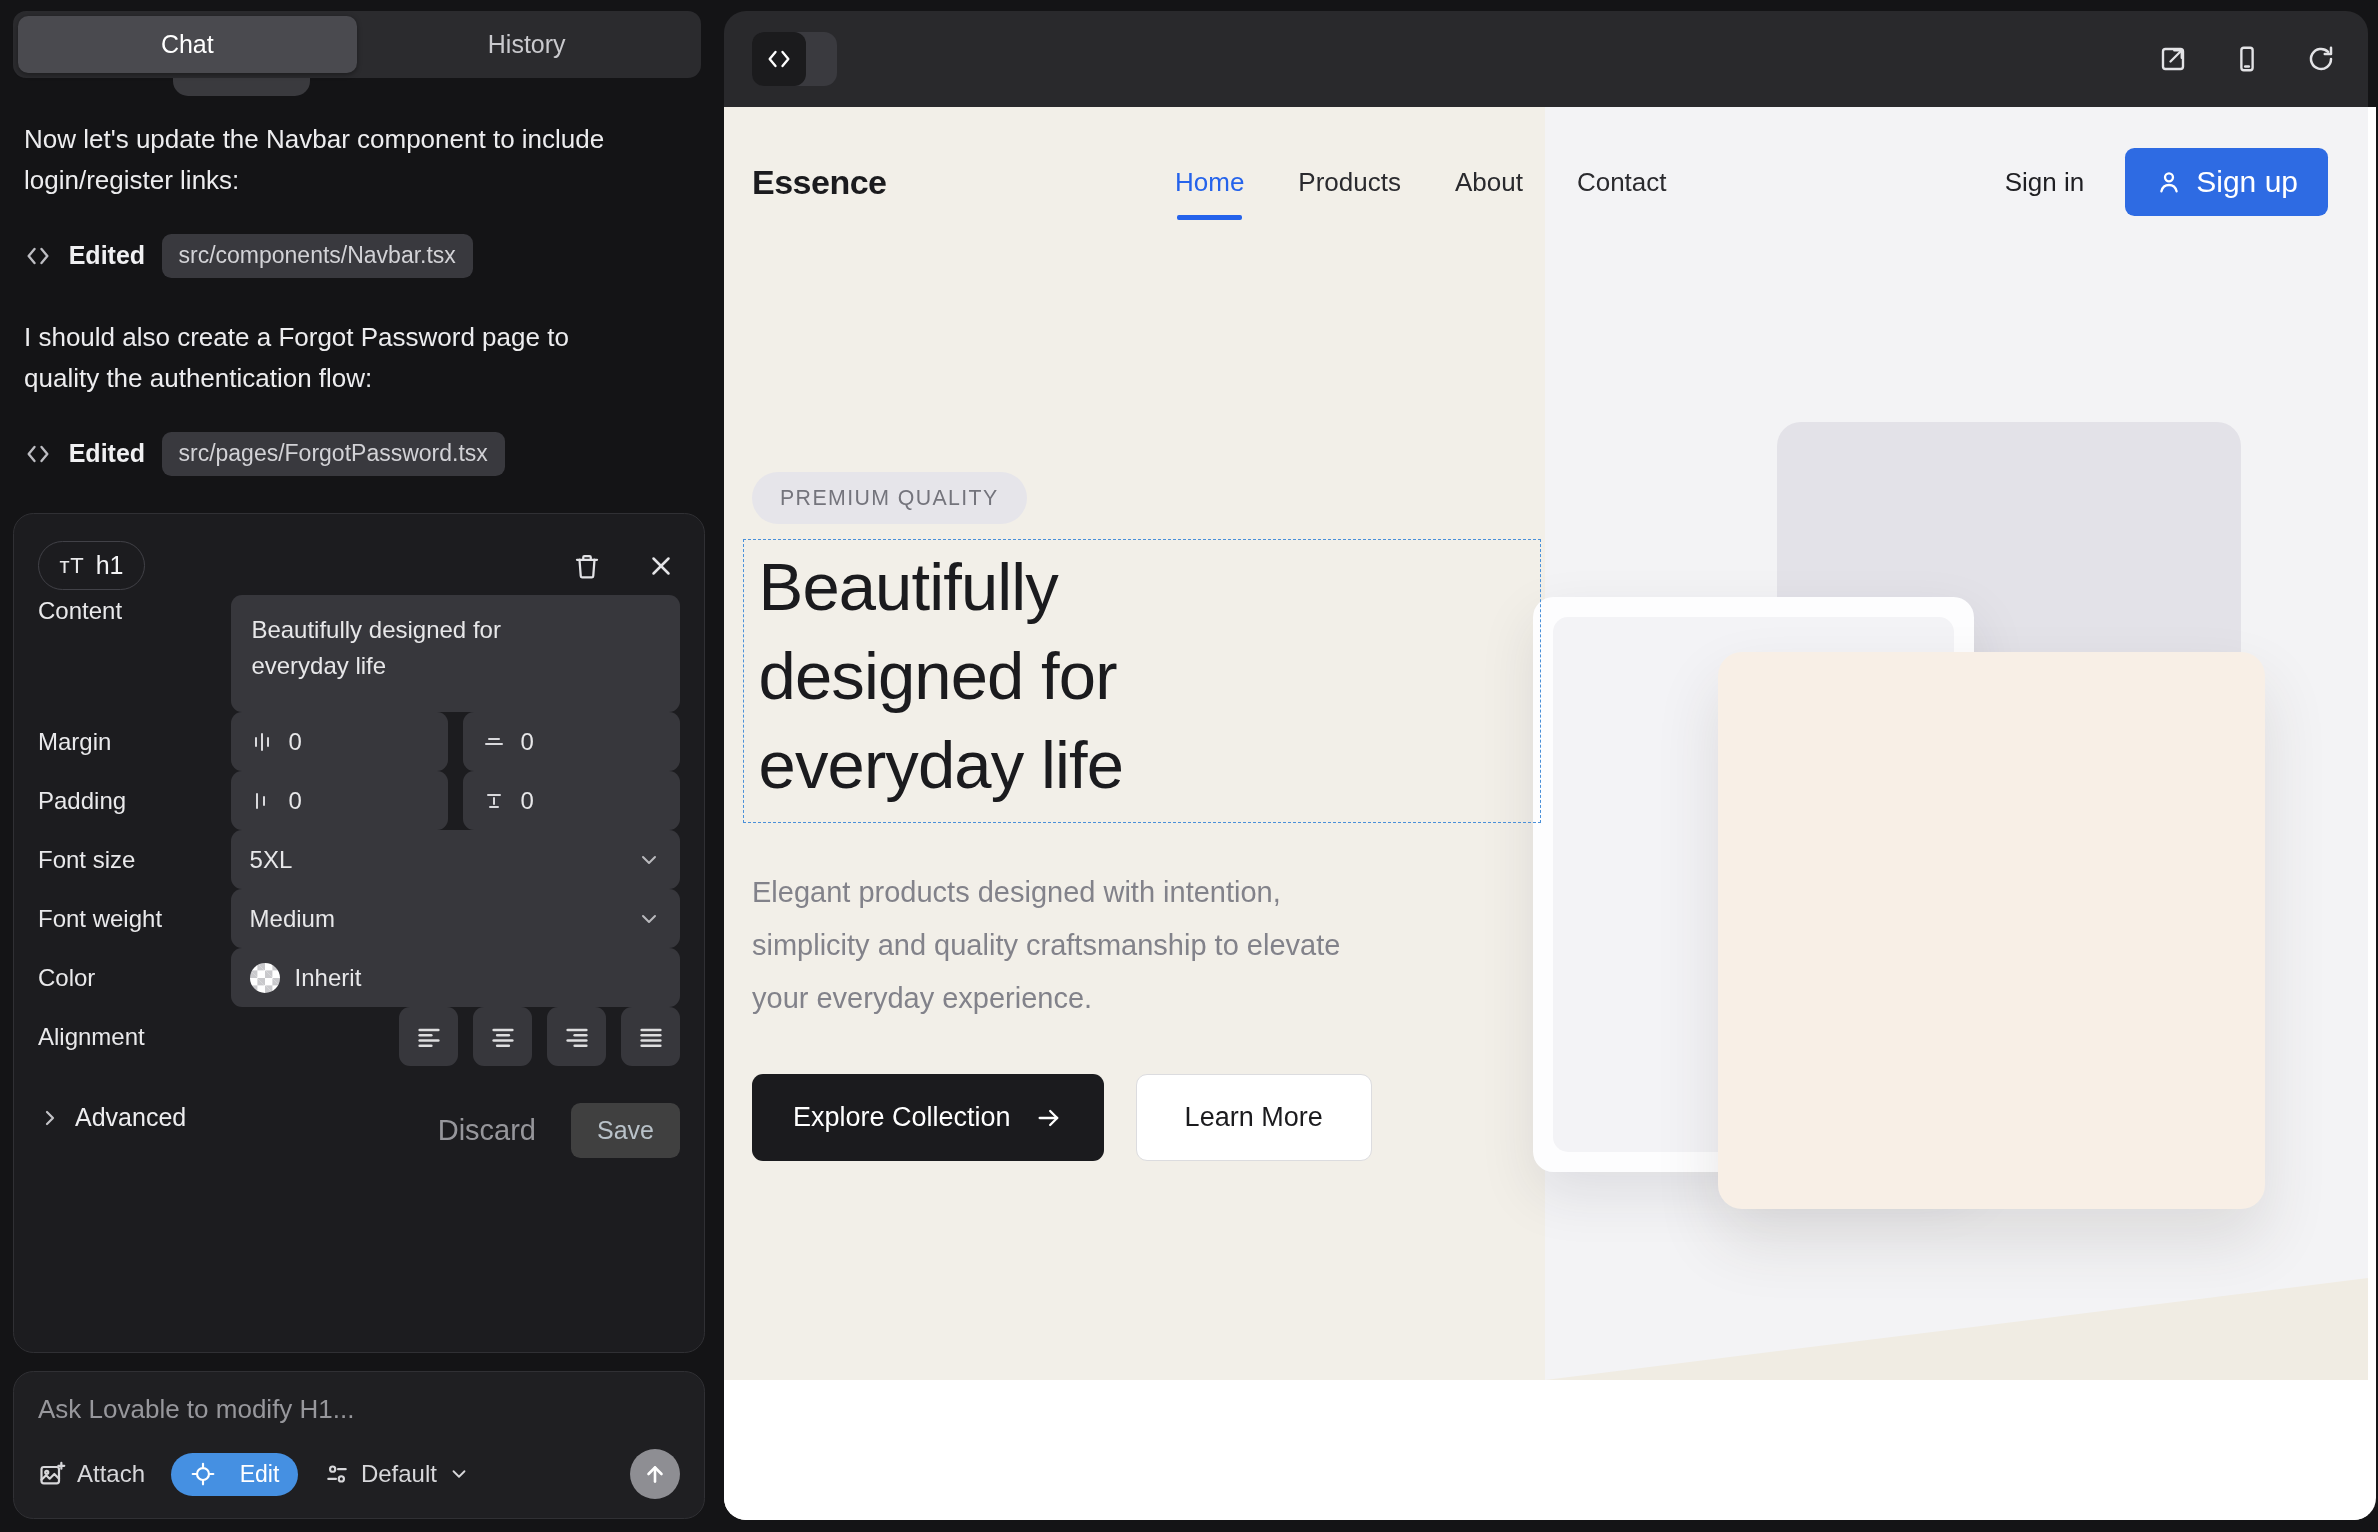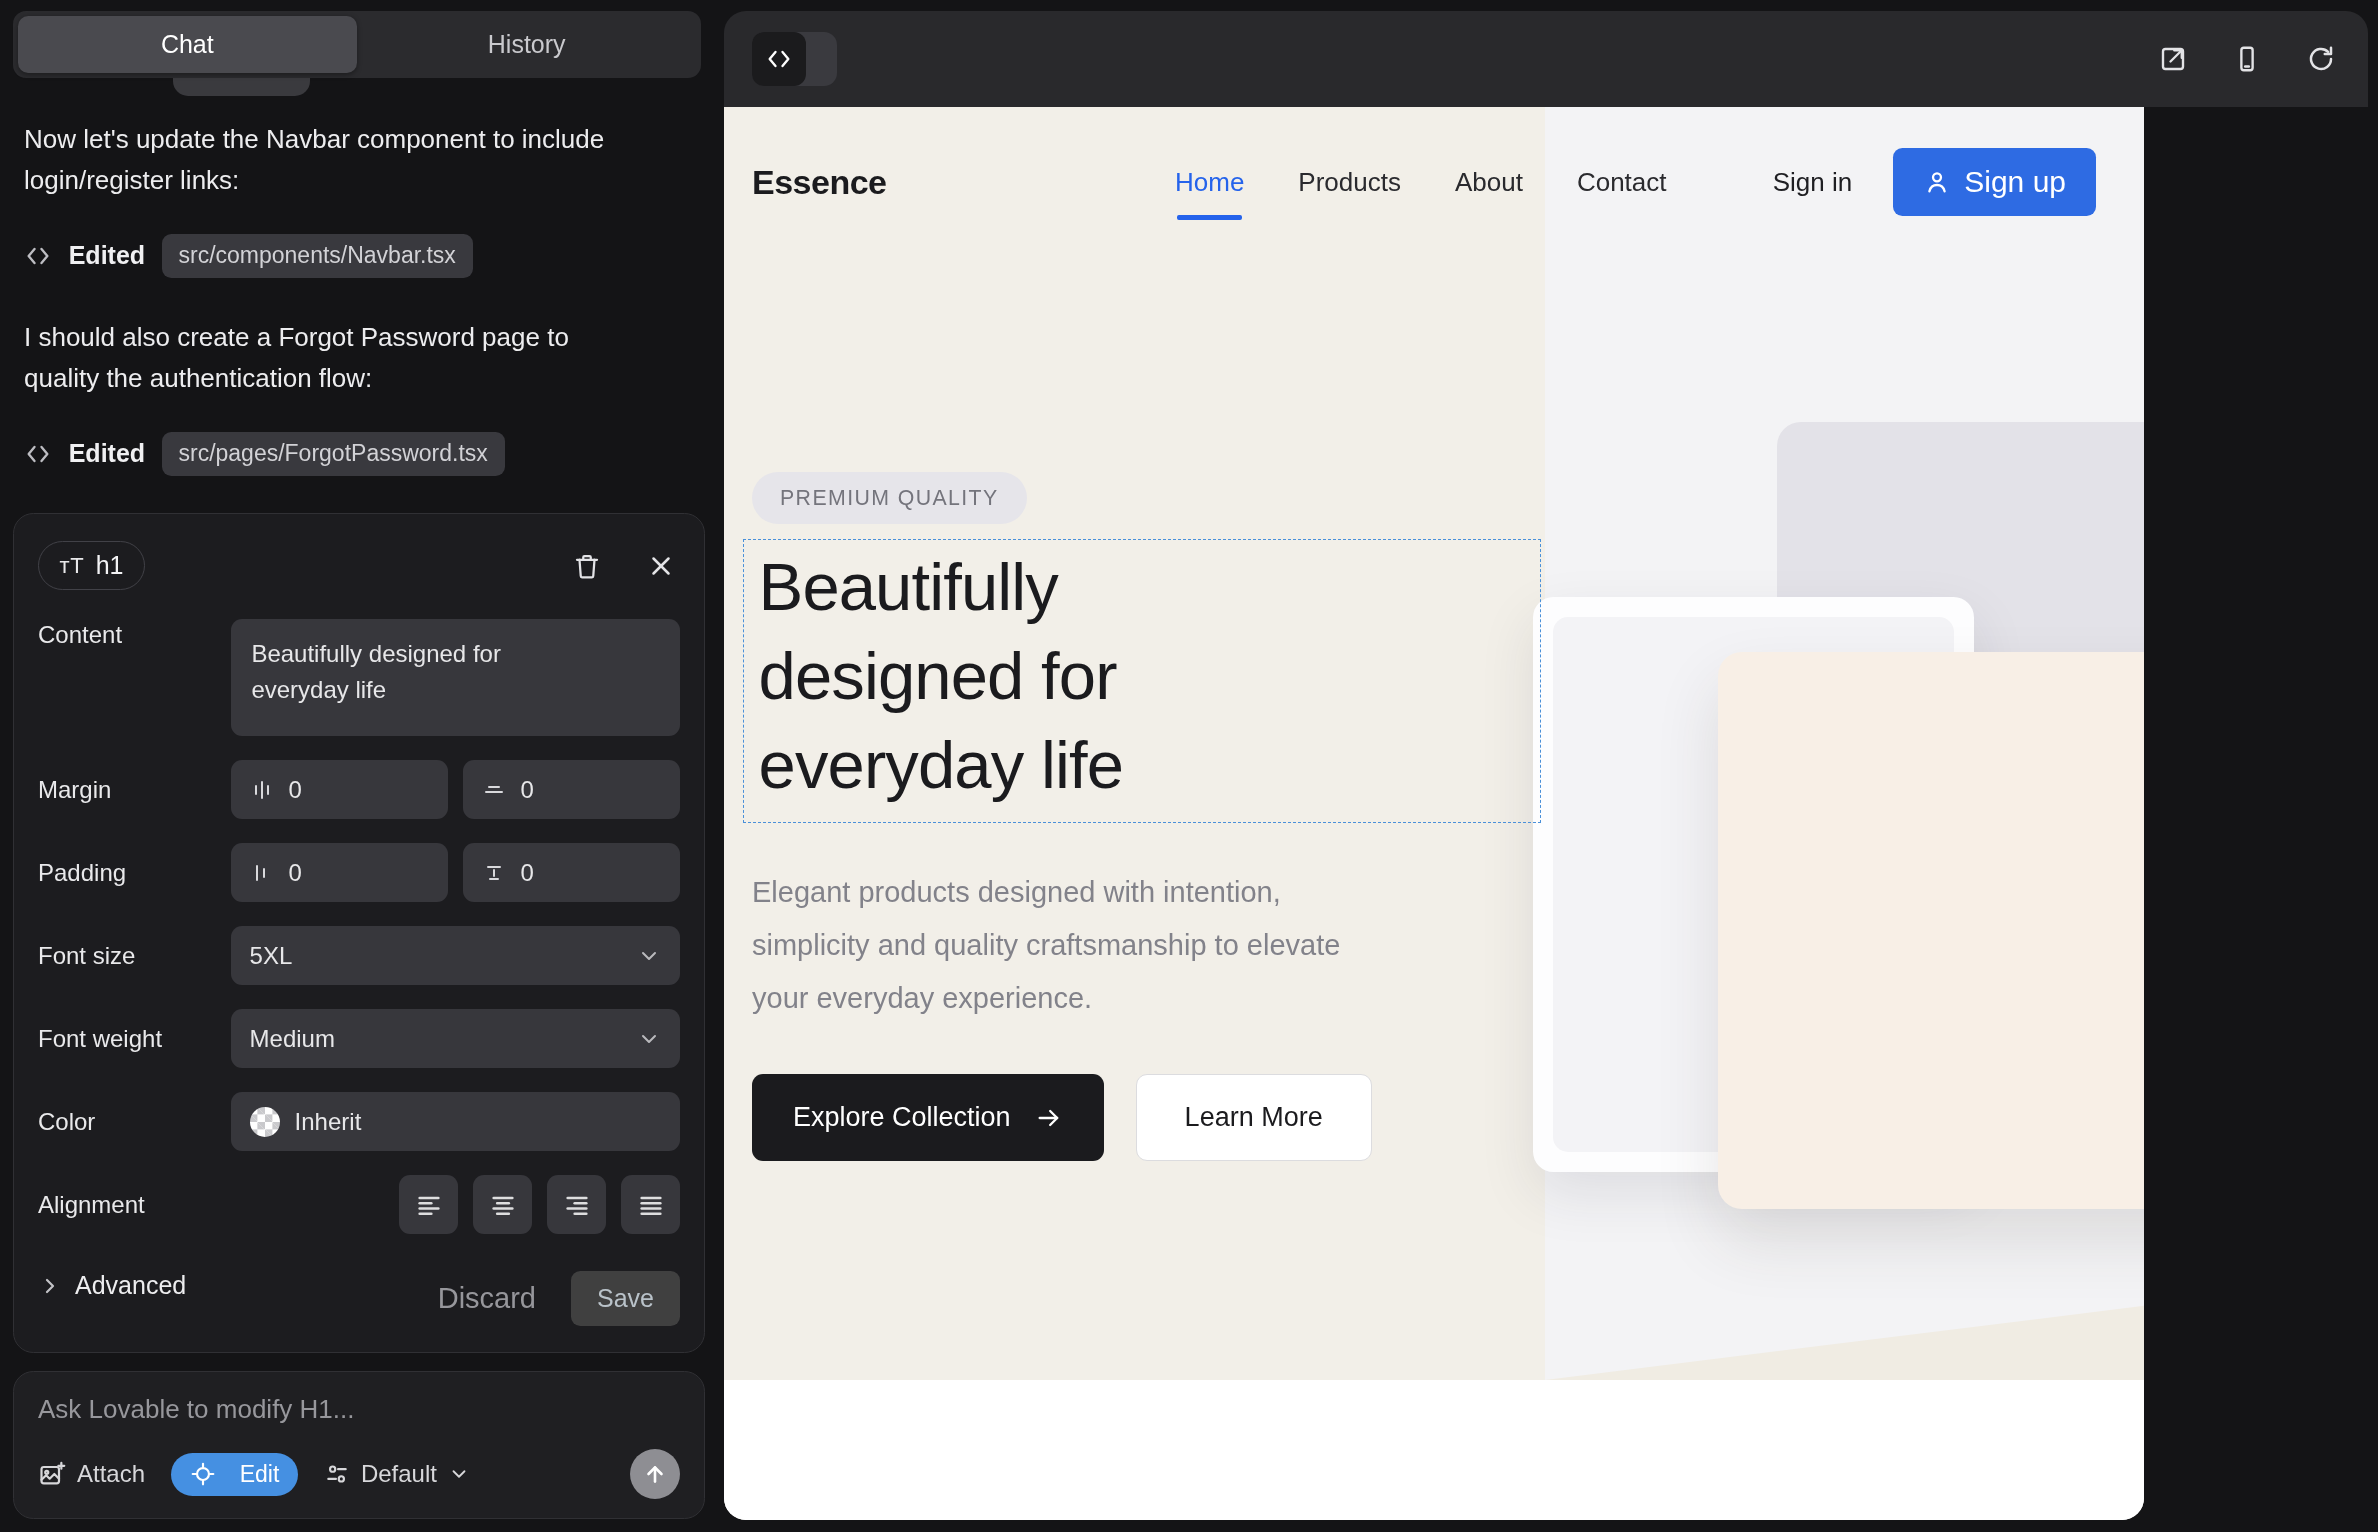--- a/index.html
+++ b/index.html
@@ -43,21 +43,21 @@
     background:#1c1c1f; border:0.9px solid #303034; border-radius:20.4px; padding:22px 24px;
   }
   .editor-head { display:flex; align-items:center; justify-content:space-between; height:59px; }
   .tag-pill { display:flex; align-items:center; gap:11px; border:0.9px solid #414147;
     border-radius:927px; padding:9.3px 20.4px; color:#f2f2f4; }
   .tag-pill .type-glyph { font-size:22px; color:#e8e8ea; letter-spacing:0.9px; }
   .tag-pill .tag-name { font-size:25px; }
   .head-actions { display:flex; align-items:center; gap:37px; color:#e3e3e6; }
   .icon-btn { background:none; border:none; color:#e3e3e6; cursor:pointer; padding:3.7px; }
 
-  .row { display:flex; align-items:center; margin-top:24px; }
+  .row { display:flex; align-items:center; }
   .row.top { align-items:flex-start; }
   .row-label { width:193px; font-size:24px; color:#e9e9eb; padding-top:1.9px; }
   .controls { flex:1; display:flex; gap:15px; }
   .field {
     background:#37373c; border-radius:11px; height:59px; display:flex; align-items:center;
     color:#e7e7e9; font-size:24px; padding:0 18.6px; gap:15px;
   }
   .field.full { flex:1; }
   .field.half { flex:1; }
   .field .fi { color:#d9d9dc; flex:none; }
@@ -114,21 +114,21 @@
     display:flex; align-items:center; justify-content:center; color:#ffffff; }
   .url-box { position:absolute; left:50%; transform:translateX(-50%); display:flex;
     align-items:center; gap:9.3px; font-size:25px; }
   .url-domain { color:#b5b5b9; }
   .url-sep { color:#b5b5b9; }
   .url-page { color:#ededef; font-weight:bold; }
   .url-box .chev { color:#b5b5b9; }
   .bar-actions { margin-left:auto; display:flex; align-items:center; gap:37px; color:#dadadd; }
 
   .viewport {
-    position:absolute; left:0; top:96px; width:1420px; height:1413px;
+    position:absolute; left:0; top:96px; width:1652px; height:1413px;
     background:#ffffff; border-radius:0 0 22px 22px; overflow:hidden;
   }
   .bg-beige { position:absolute; left:0; top:0; width:821px; height:1273px; background:#f2efe8; }
   .bg-gray { position:absolute; left:821px; top:0; width:823px; height:1273px; background:#f3f3f5; }
   .bg-wedge { position:absolute; left:821px; top:1171px; width:823px; height:102px; background:#f0ece3;
     clip-path:polygon(0 100%, 100% 0, 100% 100%); }
   .bg-white-strip { position:absolute; left:0; top:1273px; width:1644px; height:140px; background:#ffffff; }
 
   .site-nav { position:absolute; left:28px; right:48px; top:35px; height:80px;
     display:flex; align-items:center; }

